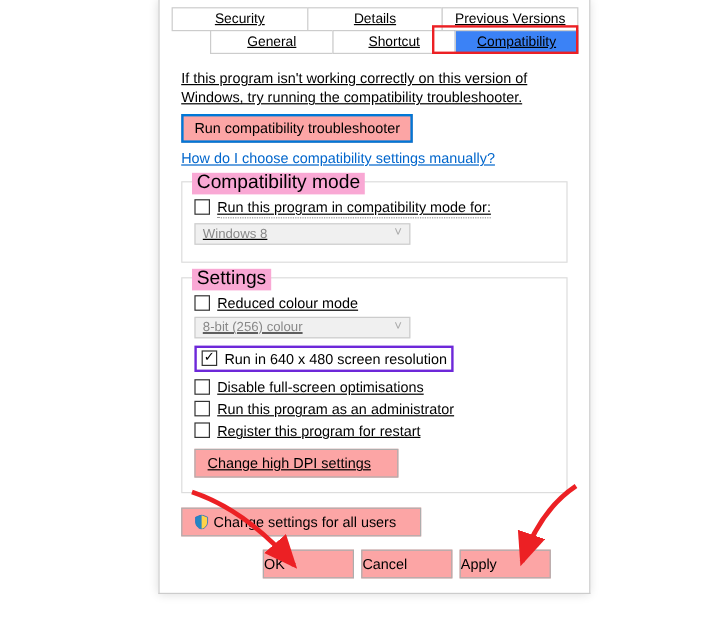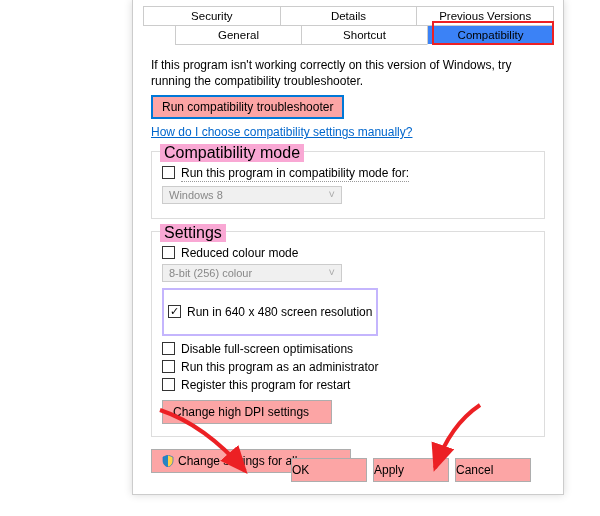--- a/index.html
+++ b/index.html
@@ -1,26 +1,27 @@
 <!DOCTYPE html>
 <html><head>
   <meta charset="utf-8">
   <style>
     * { box-sizing: border-box; font-family: 'Segoe UI', Tahoma, sans-serif; font-size: 12px; }
     body { margin: 0; width: 600px; height: 516px; background: #fff; position: relative; }
     .dialog {
       position: absolute;
       left: 132px;
       top: 0;
-      width: 432px;
+      width: 360px;
       height: 495px;
       background: #fff;
       border: 1px solid #ccc;
       border-top: none;
       box-shadow: 0 0 8px rgba(0,0,0,0.15);
+      text-decoration: underline;
     }
     .tabs-area { position: relative; padding: 6px 10px 0 10px; }
     .tab-row { display: flex; }
     .tab {
       flex: 1;
       text-align: center;
       padding: 3px 6px;
       border: 1px solid #ccc;
       background: #fff;
       margin-right: -1px;
@@ -115,22 +116,22 @@
     .select-disabled::after {
       content: '˅';
       position: absolute;
       right: 6px;
       top: 1px;
       color: #aaa;
       font-size: 11px;
     }
     .dotted-underline { border-bottom: 1px dotted #999; padding-bottom: 1px; }
     .run-highlight {
-      border: 2px solid #c4b5fd;
-      padding: 15px 4px;
+      border: 2px solid #6d28d9;
+      padding: 2px 4px;
       display: inline-flex;
       align-items: center;
       margin: 2px 0;
     }
     .dpi-btn {
       display: block;
       width: 170px;
       margin: 8px 0 2px 0;
     }
     .change-all {
@@ -221,22 +222,22 @@
     <div class="btn change-all">
       <svg class="shield" viewBox="0 0 12 12">
           <path d="M6 0 L11 2 V6 C11 9 8.5 11.5 6 12 C3.5 11.5 1 9 1 6 V2 Z" fill="#ffd24a" stroke="#0066cc" stroke-width="0.6"></path>
           <path d="M6 0 L6 12 C3.5 11.5 1 9 1 6 V2 Z" fill="#0078d7" opacity="0.85"></path>
         </svg><span>Change settings for all users</span>
     </div>
   </div>
 
   <div class="bottom-row">
     <div class="btn">OK</div>
+    <div class="btn">Cancel</div>
     <div class="btn">Apply</div>
-    <div class="btn">Cancel</div>
   </div>
 </div>
 
 <svg class="arrow" style="left:150px; top:405px; width:120px; height:90px;">
   <defs>
       <marker id="ah1" markerWidth="8" markerHeight="8" refX="6" refY="3" orient="auto">
         <path d="M0,0 L7,3 L0,6 Z" fill="#ec2024"></path>
       </marker>
     </defs>
   <path d="M10,5 Q55,20 95,66" stroke="#ec2024" stroke-width="4" fill="none" marker-end="url(#ah1)"></path>

